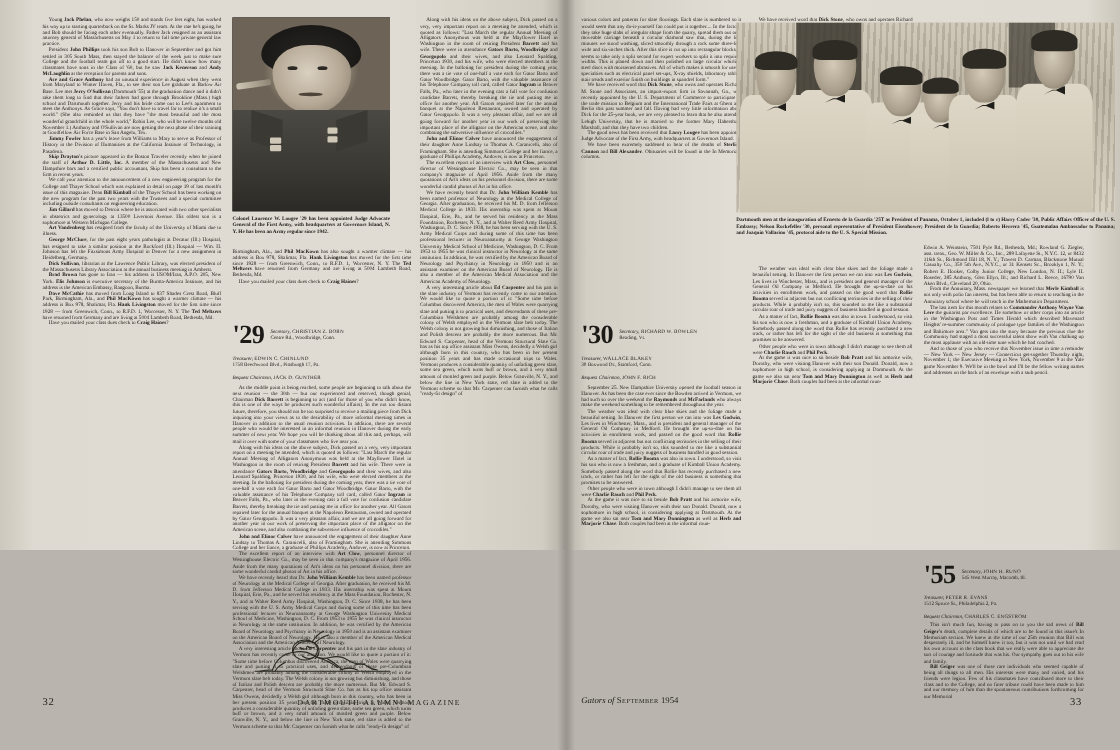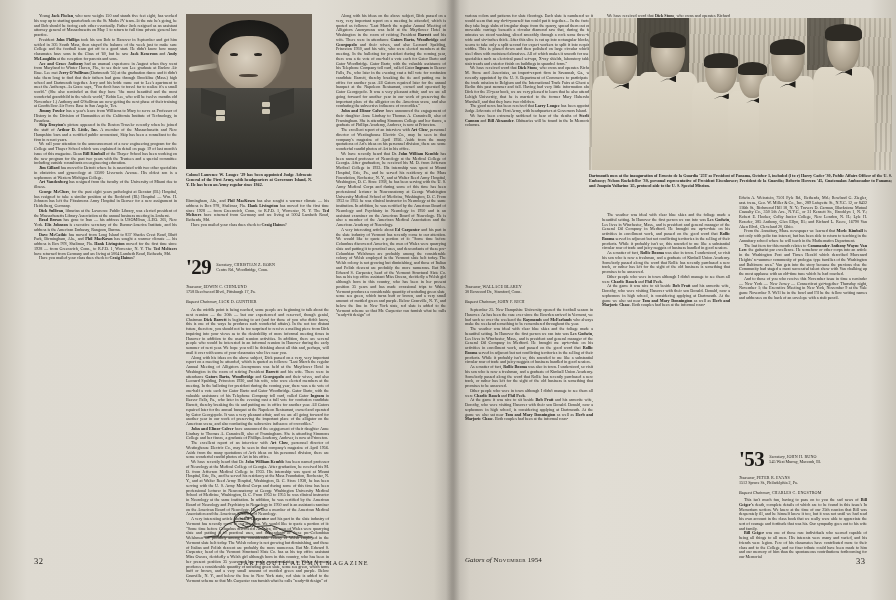--- a/index.html
+++ b/index.html
@@ -1,20 +1,20 @@
 <!DOCTYPE html>
 <html><head>
 <meta charset="utf-8">
 <style>
   html,body{margin:0;padding:0;background:#b9b5ae;}
   body{width:896px;height:600px;overflow:hidden;font-family:"Liberation Serif",serif;}
 
   .spread{position:relative;width:896px;height:600px;background:#b9b5ae;}
 
-  .page{position:absolute;top:0;height:600px;background:#d9d5cc;}
+  .page{position:absolute;top:0;height:440px;background:#d9d5cc;}
   .page.left{left:0;width:452px;
     background:linear-gradient(90deg,#cdc8bd 0%,#dedad1 6%,#e0dcd3 70%,#d2cdc2 96%,#b4afa6 100%);}
   .page.right{left:452px;width:444px;
     background:linear-gradient(90deg,#b6b1a8 0%,#d4cfc5 4%,#e1ddd4 30%,#dfdbd2 94%,#cbc6bb 100%);}
 
   .gutter{position:absolute;left:446px;top:0;width:14px;height:600px;
     background:linear-gradient(90deg,rgba(90,85,78,0) 0%,rgba(90,85,78,.30) 45%,rgba(90,85,78,.32) 55%,rgba(90,85,78,0) 100%);
     pointer-events:none;}
 
   
@@ -262,20 +262,28 @@
 
     <div class="caption scan-blur" style="left:137px;top:173px;width:303px;">Dartmouth men at the inauguration of Ernesto de la Guardia '25T as President of Panama, October 1, included (l to r) Harry Cader '30, Public Affairs Officer of the U. S. Embassy; Nelson Rockefeller '30, personal representative of President Eisenhower; President de la Guardia; Roberto Herrera '45, Guatemalan Ambassador to Panama; and Joaquin Vallarino '45, protocol aide to the U. S. Special Mission.</div>
 
     <div class="col scan-blur" style="left:150px;top:213px;width:128px;height:320px;" id="rc2b">
         <p>The weather was ideal with clear blue skies and the foliage made a beautiful setting. In Hanover the first person we ran into was <b>Les Godwin</b>, Les lives in Winchester, Mass., and is president and general manager of the General Oil Company in Medford. He brought me up-to-date on his activities in enrollment work, and passed on the good word that <b>Rollie Booma</b> served in adjacent but not conflicting territories in the selling of their products. While it probably isn't so, this sounded to me like a substantial circular roar of trade and juicy nuggets of business handled in good session.</p>
         <p>As a matter of fact, <b>Rollie Booma</b> was also in town. I understood, so visit his son who is now a freshman, and a graduate of Kimball Union Academy. Somebody passed along the word that Rollie has recently purchased a new track, or rather has left for the sight of the old business is something that promises to be answered.</p>
         <p>Other people who were in town although I didn't manage to see them all were <b>Charlie Rauch</b> and <b>Phil Peck</b>.</p>
         <p>At the game it was nice to sit beside <b>Bob Pratt</b> and his armorite wife, Dorothy, who were visiting Hanover with their son Donald. Donald, now a sophomore in high school, is considering applying at Dartmouth. At the game we also sat near <b>Tom and Mary Donnington</b> as well as <b>Herb and Marjorie Chase</b>. Both couples had been at the informal roun-</p>
       </div>
 
+    <div class="class-head" style="left:13px;top:258px;width:135px;">
+      <div class="class-year">'30</div>
+      <div class="class-sec">
+        <span class="lab">Secretary,</span>
+        <span class="nm">RICHARD W. BOWLEN</span><br>
+        <span>Reading, Vt.</span>
+      </div>
+    </div>
     <div class="officer scan-blur" style="position:absolute;left:13px;top:281px;width:135px;">
       <span class="lab">Treasurer,</span>
       <span class="nm">WALLACE BLAKEY</span><br>
       <span>30 Boxwood Dr., Stamford, Conn.</span>
     </div>
     <div class="officer scan-blur" style="position:absolute;left:13px;top:296px;width:135px;">
       <span class="lab">Bequest Chairman,</span>
       <span class="nm">JOHN F. RICH</span>
     </div>
 
@@ -288,21 +296,21 @@
       </div>
 
     <div class="col scan-blur" style="left:287px;top:196px;width:128px;height:250px;" id="rc3">
         <p class="noind">Edwin A. Weinstein, 7501 Pyle Rd., Bethesda, Md.; Rowland G. Ziegler, asst. treas., Geo. W. Miller &amp; Co., Inc., 289 Lafayette St., N.Y.C. 12, or 8432 116th St., Richmond Hill 18, N. Y.; Travers D. Carman, Blackstone Mutual Casualty Co., 350 5th Ave., N.Y.C., or 31 Kensett Sc., Brooklyn 1, N. Y.; Robert E. Hooker, Colby Junior College, New London, N. H.; Lyle H. Roseder, 385 Anthony, Glen Ellyn, Ill.; and Richard L. Reece, 16790 Van Aken Blvd., Cleveland 20, Ohio.</p>
         <p>From the Annuitary, Mass. newspaper we learned that <b>Merle Kimball</b> is not only with polio fan interest, but has been able to return to teaching in the Annuitary school where he will teach in the Mathematics Department.</p>
         <p>The last item for this month relates to <b>Commander Anthony Wayne Van Lere</b> the guitarist par excellence. He somehow or other corps into an article in the Washington Post and Times Herald which described Mavenard Heights' re-summer community of prologue type families of the Washington and Baltimore area." Van gets into the story because the previous clue the Community had staged a most successful talent show with Van chalking up the most applause with an old-time tune which he had coached.</p>
         <p>And to those of you who receive this November issue in time a reminder — New York — New Jersey — Connecticut get-together Thursday night, November 1; the Executive Meeting in New York, November 9 at the Yale game November 9. We'll be in the bowl and I'll be the fellow writing names and addresses on the back of an envelope with a stub pencil.</p>
       </div>
 
     <div class="class-head" style="left:287px;top:450px;width:135px;">
-      <div class="class-year">'53</div>
+      <div class="class-year">'55</div>
       <div class="class-sec">
         <span class="lab">Secretary,</span>
         <span class="nm">JOHN H. RUNO</span><br>
         <span>545 West Murray, Macomb, Ill.</span>
       </div>
     </div>
     <div class="officer scan-blur" style="position:absolute;left:287px;top:472px;width:135px;">
       <span class="lab">Treasurer,</span>
       <span class="nm">PETER R. EVANS</span><br>
       <span>1512 Spruce St., Philadelphia 2, Pa.</span>
@@ -312,21 +320,21 @@
       <span class="nm">CHARLES C. ENGSTROM</span>
     </div>
 
     <div class="col scan-blur" style="left:287px;top:498px;width:128px;height:38px;" id="rc3b">
         <p>This isn't much fun, having to pass on to you the sad news of <b>Bill Geiger's</b> death, complete details of which are to be found in this issue's In Memoriam section. We knew at the time of our 25th reunion that Bill was desperately ill, and he himself knew it too, but it was not until we had read his own account in the class book that we really were able to appreciate the sort of courage and fortitude that was his. Our sympathy goes out to his wife and family.</p>
         <p><b>Bill Geiger</b> was one of those rare individuals who seemed capable of being all things to all men. His interests were many and varied, and his friends were legion. Few of his classmates have contributed more to their class and to the College, and no finer tribute could have been made to him and our memory of him than the spontaneous contributions forthcoming for our Memorial</p>
       </div>
 
     <div class="footer-issue scan-blur" style="left:13px;top:556px;">
       <i>Gators of</i>
-      <span class="sc">November</span>
+      <span class="sc">September</span>
       <span>1954</span>
     </div>
 
     <div class="page-num" style="left:404px;top:556px;">33</div>
   </div>
 
   <div class="gutter"></div>
 </div>
 
 </body></html>

